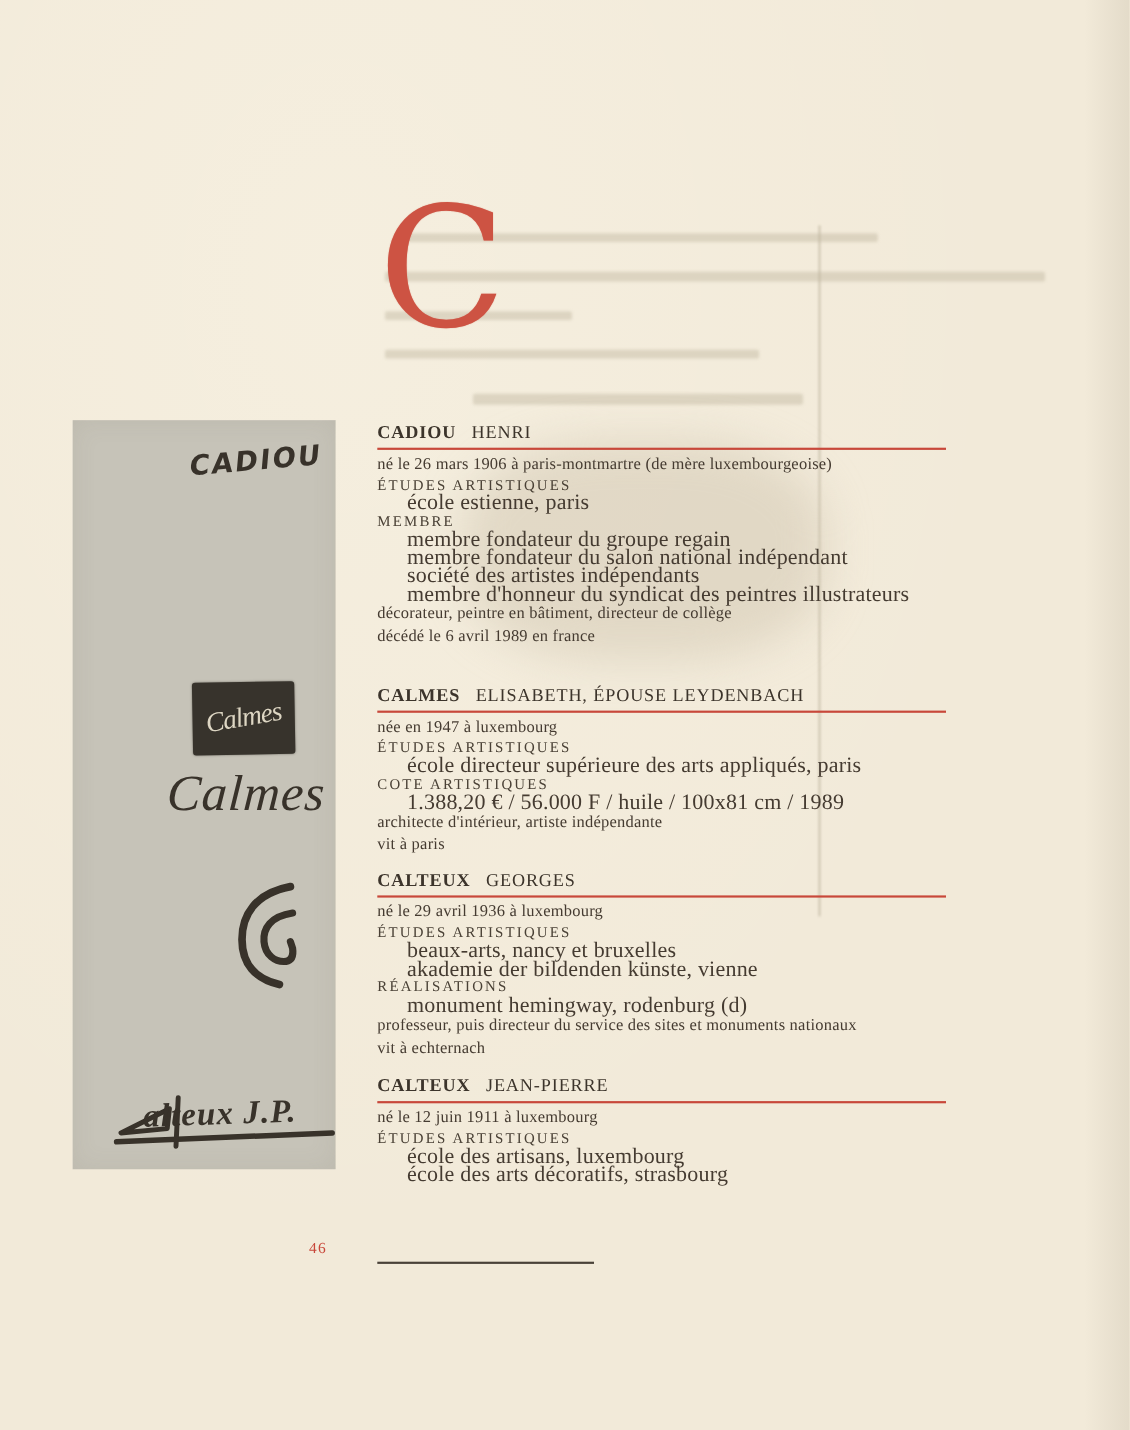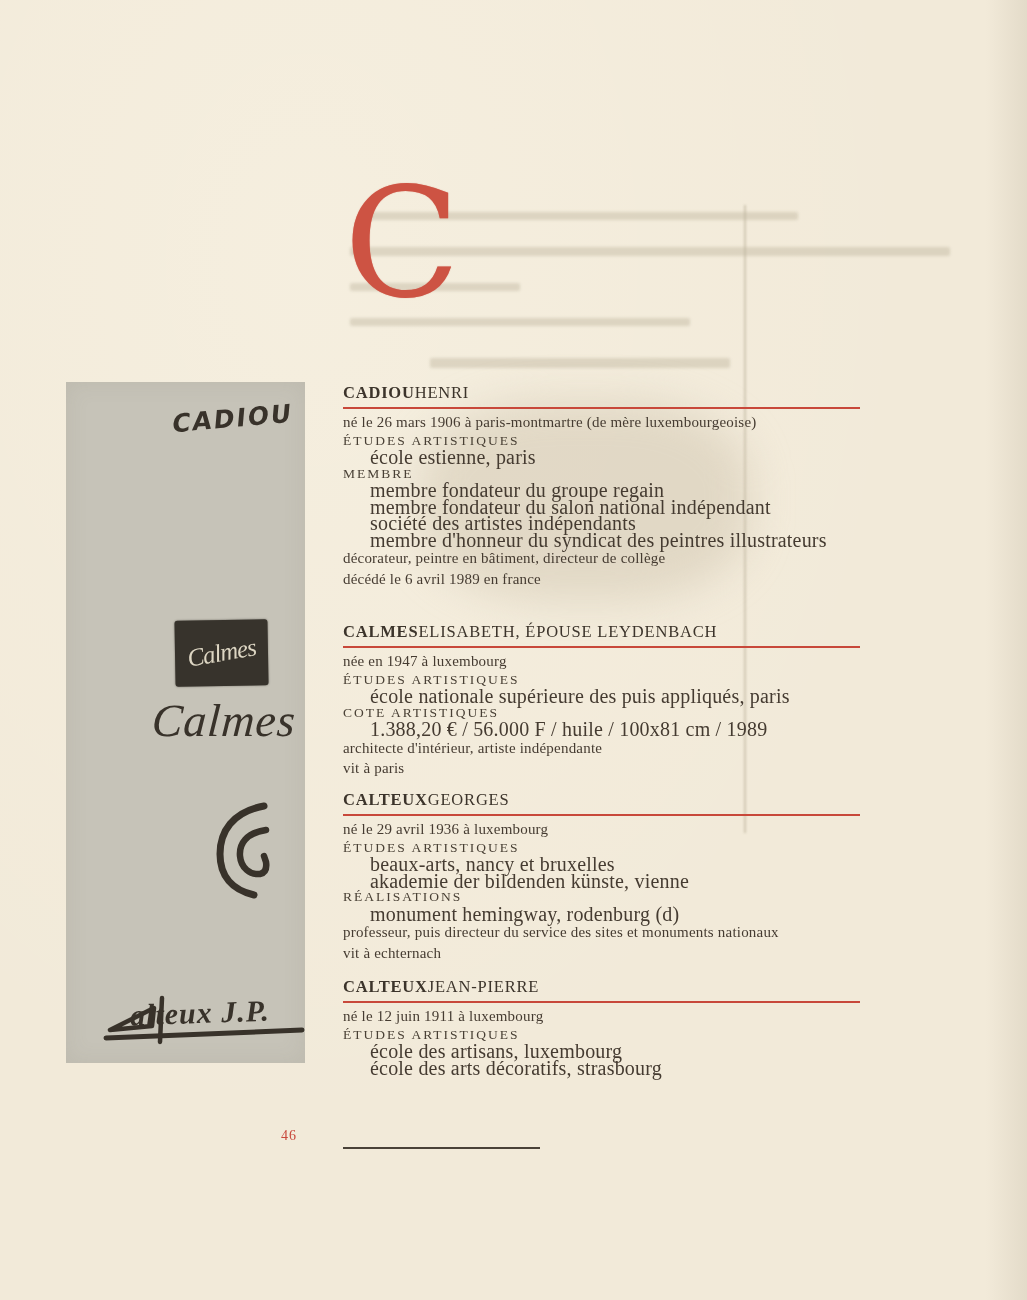--- a/index.html
+++ b/index.html
@@ -70,21 +70,21 @@
   
   .entries{position:absolute;left:343px;top:383px;width:517px;}
   .entry{position:absolute;left:0;width:517px;}
   .e0{top:0;} .e1{top:239px;} .e2{top:407px;} .e3{top:594px;}
   .entry-heading{
     margin:0;padding:0 0 4px 0;
     border-bottom:2px solid #c8483a;
     font-size:16.5px;letter-spacing:.8px;color:#3c342b;font-weight:400;
   }
   .entry-heading .surname{font-weight:700;}
-  .entry-heading .given{font-weight:400;margin-left:0;}
+  .entry-heading .given{font-weight:400;margin-left:14px;}
   .entry-lines{padding-top:3px;}
   .line{white-space:nowrap;}
   .line-bio{font-size:15px;line-height:20.5px;letter-spacing:.2px;}
   .line-label{font-size:13.5px;line-height:16.5px;letter-spacing:2px;color:#494035;}
   .line-indent{font-size:20px;line-height:16.5px;padding-left:27px;letter-spacing:.2px;}
   
   .pagenum{position:absolute;left:281px;top:1128px;font-size:14px;color:#c8473a;letter-spacing:1px;}
   .footer-rule{position:absolute;left:343px;top:1147px;width:197px;height:2px;background:#4a4238;}
 </style>
 </head>
@@ -145,21 +145,21 @@
         </div>
   </section>
 
   <section class="entry e1">
     <h2 class="entry-heading">
       <span class="surname">CALMES</span><span class="given">ELISABETH, ÉPOUSE LEYDENBACH</span>
     </h2>
     <div class="entry-lines">
           <div class="line line-bio">née en 1947 à luxembourg</div>
           <div class="line line-label">ÉTUDES ARTISTIQUES</div>
-          <div class="line line-indent">école nationale supérieure des puis appliqués, paris</div>
+          <div class="line line-indent">école directeur supérieure des arts appliqués, paris</div>
           <div class="line line-label">COTE ARTISTIQUES</div>
           <div class="line line-indent">1.388,20 € / 56.000 F / huile / 100x81 cm / 1989</div>
           <div class="line line-bio">architecte d'intérieur, artiste indépendante</div>
           <div class="line line-bio">vit à paris</div>
         </div>
   </section>
 
   <section class="entry e2">
     <h2 class="entry-heading">
       <span class="surname">CALTEUX</span><span class="given">GEORGES</span>

